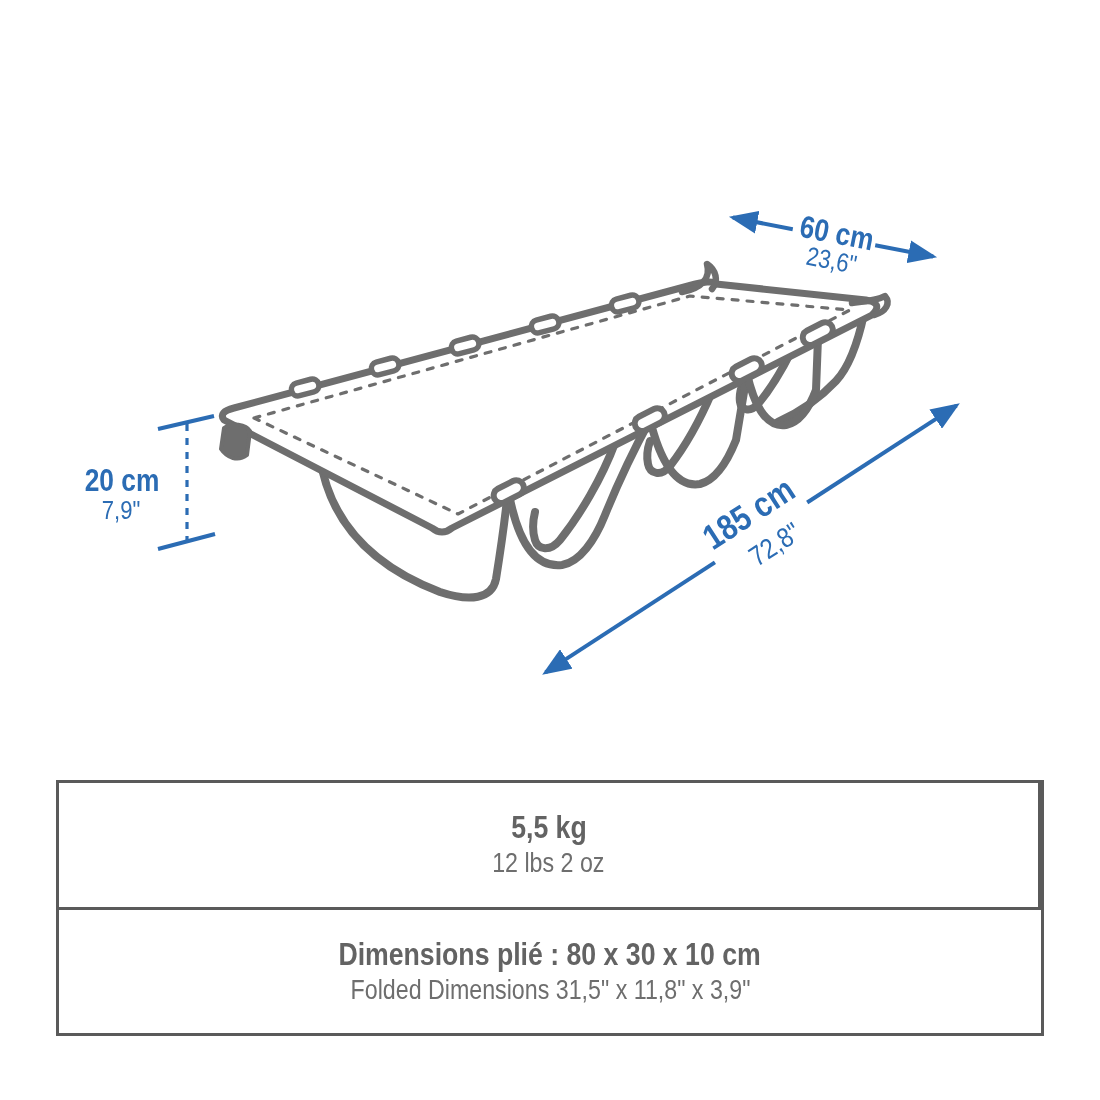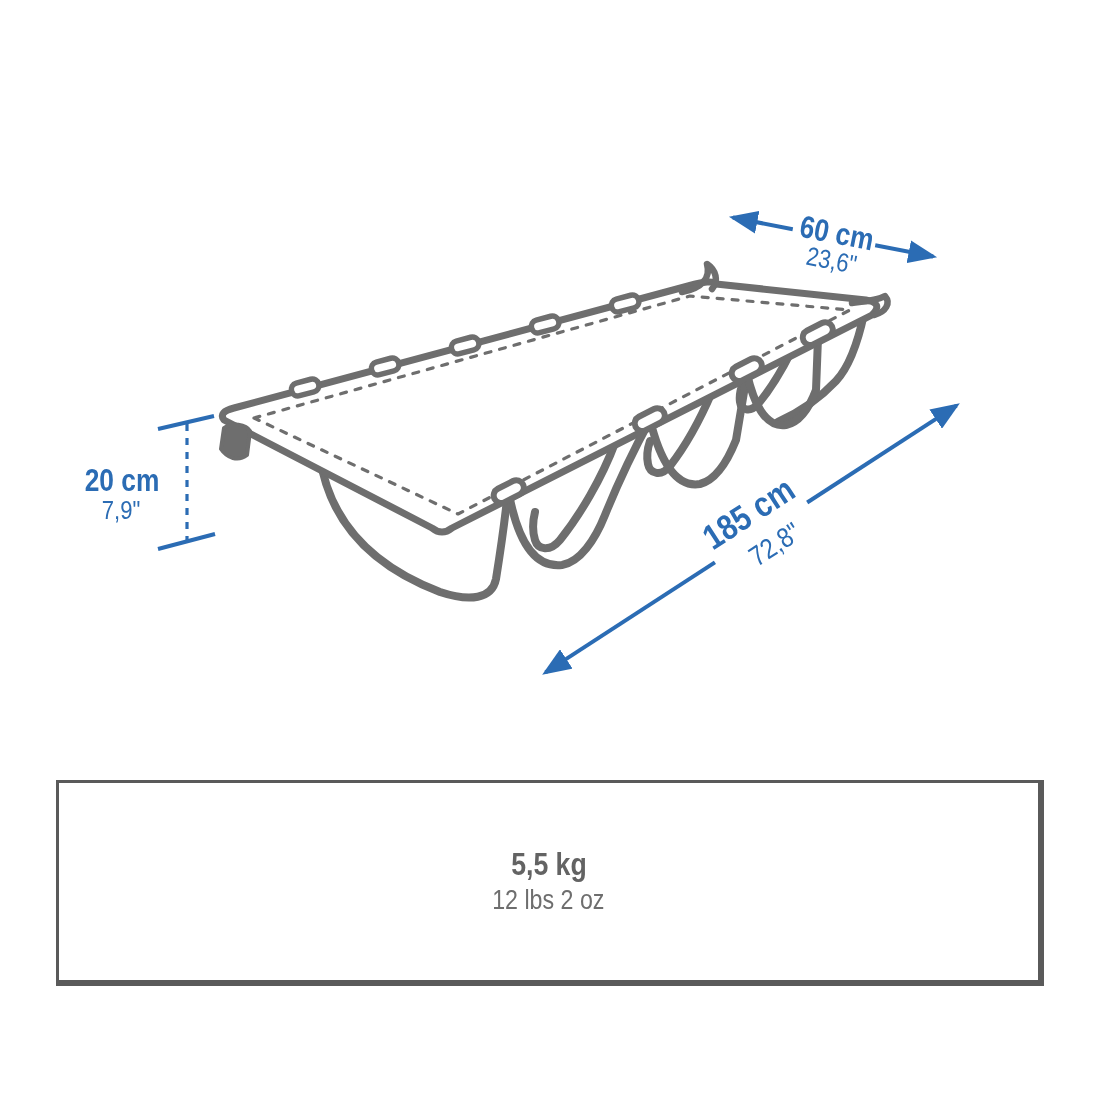--- a/index.html
+++ b/index.html
@@ -1,20 +1,20 @@
 <!DOCTYPE html>
 <html><head>
 <meta charset="utf-8">
 <style>
   html,body{margin:0;padding:0;background:#ffffff;}
   .stage{position:relative;width:1100px;height:1100px;background:#fff;overflow:hidden;
          font-family:"Liberation Sans", sans-serif;}
   .diagram-svg{position:absolute;left:0;top:0;}
   
-  .spec-table{position:absolute;left:56px;top:780px;width:988px;height:206px;
+  .spec-table{position:absolute;left:56px;top:780px;width:988px;height:256px;
               box-sizing:border-box;border:3px solid #5a5a5a;background:#fff;
               display:flex;flex-direction:column;}
   .spec-row{flex:1;display:flex;box-sizing:border-box;}
   .spec-row-top{border-bottom:3px solid #5a5a5a;}
   .spec-cell{flex:1;display:flex;flex-direction:column;align-items:center;justify-content:center;
              box-sizing:border-box;}
   .spec-cell-divided{border-right:3px solid #5a5a5a;}
   .cond{transform:scaleX(0.86);transform-origin:center center;white-space:nowrap;text-align:center;}
   .spec-title{font-size:31px;font-weight:bold;color:#636363;line-height:38px;}
   .spec-sub{font-size:27px;font-weight:normal;color:#6e6e6e;line-height:33px;}
@@ -104,15 +104,21 @@
     </g>
   </svg>
 
   <div class="spec-table">
     <div class="spec-row spec-row-top">
       <div class="spec-cell spec-cell-divided">
         <div class="cond spec-title">5,5 kg</div>
         <div class="cond spec-sub">12 lbs 2 oz</div>
       </div>
     </div>
+    <div class="spec-row">
+      <div class="spec-cell">
+        <div class="cond spec-title">Dimensions plié : 80 x 30 x 10 cm</div>
+        <div class="cond spec-sub">Folded Dimensions 31,5" x 11,8" x 3,9"</div>
+      </div>
+    </div>
   </div>
 
 </div>
 
 </body></html>

